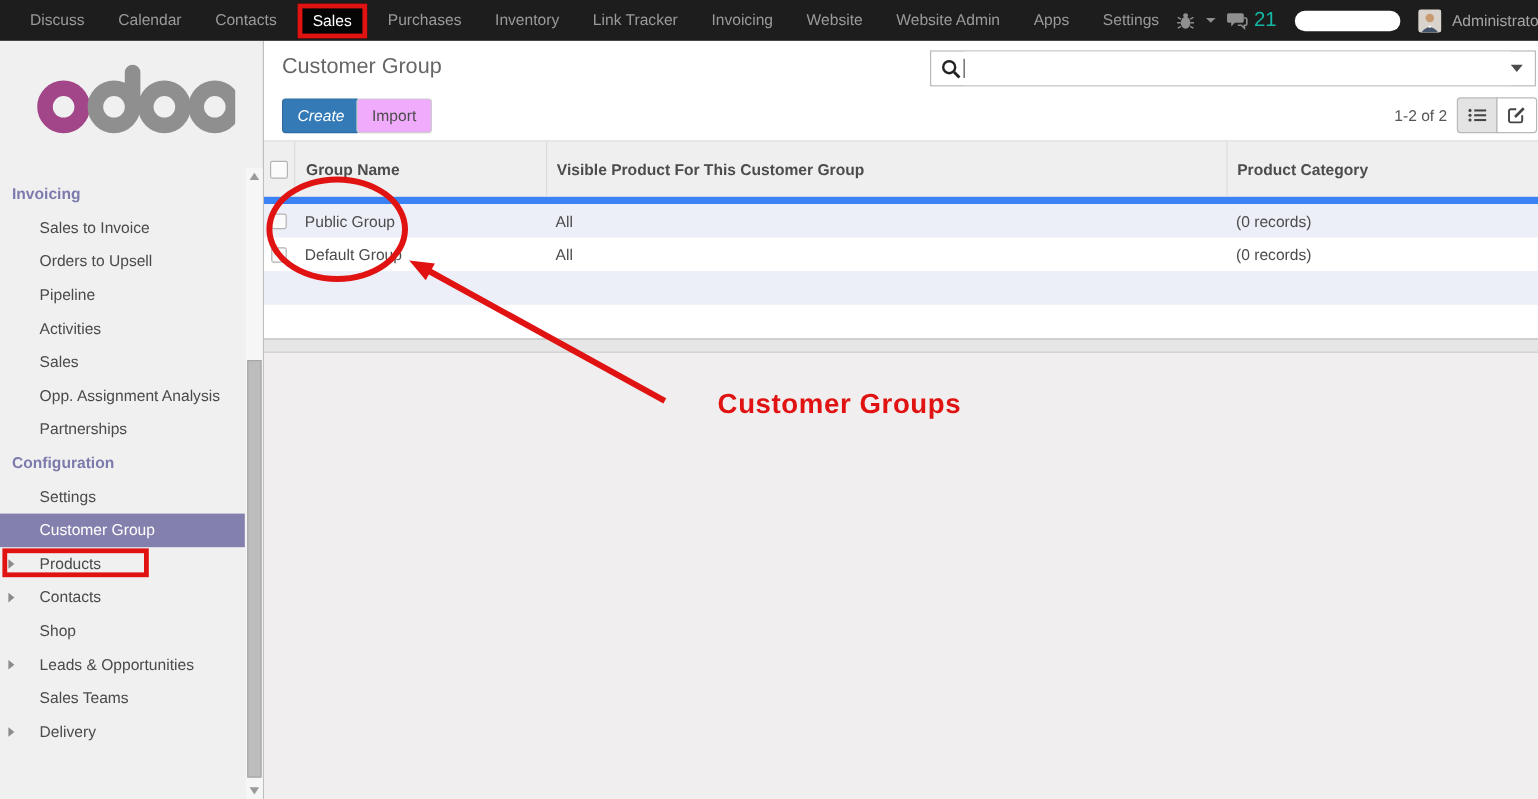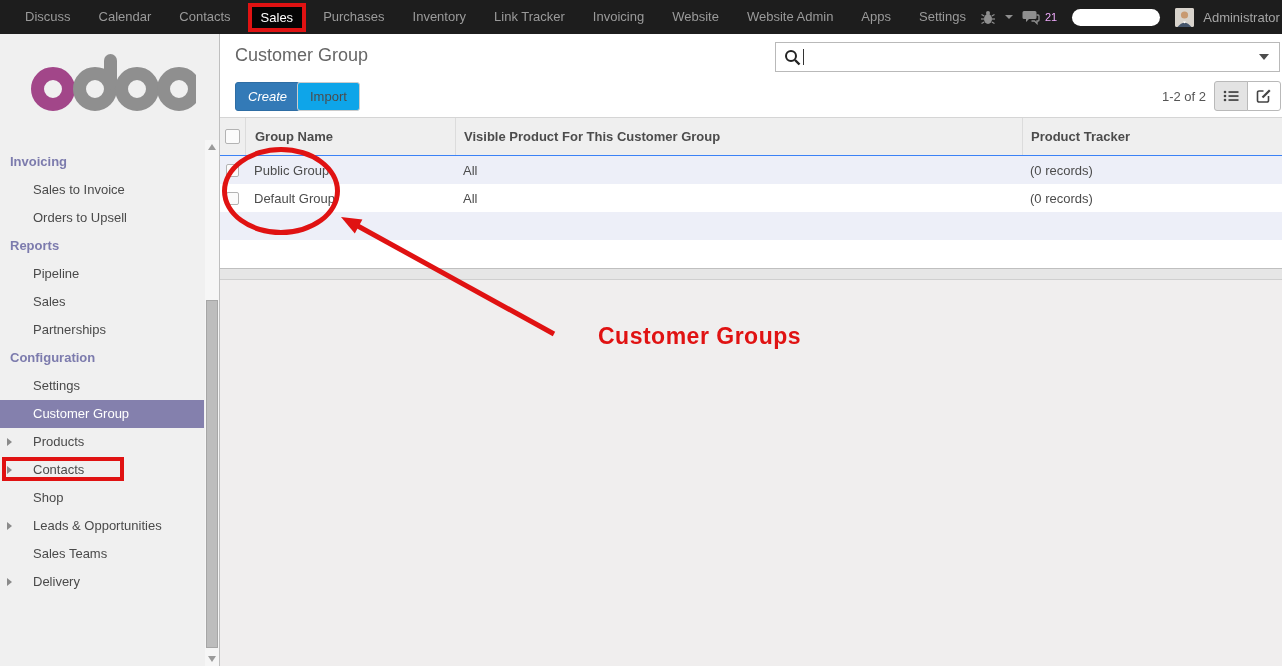--- a/index.html
+++ b/index.html
@@ -20,21 +20,21 @@
   }
   .nav-items { display:flex; align-items:center; margin-left:11px; }
   .nav-item { color:#9a9a9a; font-size:13px; padding:0 14px; line-height:34px; cursor:pointer; white-space:nowrap; }
   .nav-item.active {
     line-height:normal; padding:3px 9px; margin:0 3px;
     background:#050505; color:#ffffff; border:4px solid #e01212;
   }
   .topbar-right { margin-left:auto; display:flex; align-items:center; gap:9px; padding-right:8px; }
   .tb-icon { display:flex; align-items:center; cursor:pointer; }
   .caret-down { width:0; height:0; border-left:4px solid transparent; border-right:4px solid transparent; border-top:4px solid #8f8f8f; }
-  .msg-count { color:#f0abfc; font-size:11px; margin-left:-4px; }
+  .msg-count { color:#14b8a6; font-size:17px; margin-left:-4px; }
   .progress-pill { width:88px; height:17px; background:#ffffff; border-radius:9px; overflow:hidden; margin-left:6px; }
   .progress-fill { width:21%; height:100%; background:#26b795; }
   .avatar { width:19px; height:19px; border-radius:2px; overflow:hidden; background:#cfc9c2; margin-left:6px; }
   .user-name { color:#a5a5a5; font-size:13px; white-space:nowrap; }
 
   
   .sidebar {
     position:absolute; top:34px; left:0; width:220px; height:632px;
     background:#f0f0f0; border-right:1px solid #bfbfbf;
   }
@@ -63,32 +63,32 @@
   .search-box {
     position:absolute; left:555px; top:8px; width:505px; height:30px;
     background:#fff; border:1px solid #b9b9b9; display:flex; align-items:center;
   }
   .search-box svg { margin-left:8px; }
   .search-input { border:none; outline:none; flex:1; height:100%; font-size:13px; padding-left:4px; font-family:"Liberation Sans",sans-serif; }
   .text-caret { width:1px; height:16px; background:#333; margin-left:2px; }
   .search-caret { width:0; height:0; border-left:5px solid transparent; border-right:5px solid transparent; border-top:6px solid #4c4c4c; margin-right:10px; cursor:pointer; }
   .btn { display:inline-block; font-size:13px; border-radius:3px; padding:6px 12px; cursor:pointer; border:1px solid transparent; font-family:"Liberation Sans",sans-serif; }
   .btn-create { position:absolute; left:15px; top:48px; background:#337ab7; border-color:#2e6da4; color:#ffffff;font-style:italic; }
-  .btn-import { position:absolute; left:77px; top:48px; background:#0ea5e9; border-color:#cccccc; color:#4c4c4c; }
+  .btn-import { position:absolute; left:77px; top:48px; background:#f0abfc; border-color:#cccccc; color:#4c4c4c; }
   .cp-right { position:absolute; right:1px; top:47px; display:flex; align-items:center;margin-left:42px; }
   .pager-text { color:#555555; font-size:13px; margin-right:8px; }
   .switch-btn { width:34px; height:30px; border:1px solid #b9b9b9; background:#ffffff;
     display:flex; align-items:center; justify-content:center; cursor:pointer; }
   .switch-btn.first { border-radius:3px 0 0 3px; }
   .switch-btn.last { border-radius:0 3px 3px 0; margin-left:-1px; }
   .switch-btn.active { background:#e3e3e3; }
 
   
   .table-area { position:absolute; left:220px; top:118px; width:1062px; }
-  .thead { height:38px; background:#efefef; border-bottom:1px solid #3b82f6; display:flex; align-items:center; font-weight:bold; color:#4c4c4c; }
+  .thead { height:52px; background:#efefef; border-bottom:6px solid #3b82f6; display:flex; align-items:center; font-weight:bold; color:#4c4c4c; }
   .col-cb { width:25px; display:flex; justify-content:center; align-items:center; }
   .col-name { width:210px; padding-left:9px; border-left:1px solid #dcdcdc; height:100%; display:flex; align-items:center; }
   .col-visible { width:567px; padding-left:8px; border-left:1px solid #dcdcdc; height:100%; display:flex; align-items:center;text-align:right; }
   .col-cat { flex:1; padding-left:8px; border-left:1px solid #dcdcdc; height:100%; display:flex; align-items:center; }
   .trow { height:28px; display:flex; align-items:center; color:#4c4c4c; background:#ffffff;justify-content:center; }
   .trow.alt { background:#edeff8; }
   .trow .cell-name { width:210px; padding-left:9px; }
   .trow .cell-visible { width:567px; padding-left:8px; }
   .trow .cell-cat { flex:1; padding-left:8px; }
   .checkbox { width:13px; height:13px; background:#fbfbfb; border:1px solid #b3b3b3; border-radius:2px; cursor:pointer; }
@@ -168,23 +168,24 @@
       </g>
       <rect x="78" y="2" width="13" height="36" rx="6.5" fill="#8f8f8f"></rect>
     </svg>
   </div>
 
   <div class="menu">
     <div class="sec-header">Invoicing</div>
     <div class="menu-item">Sales to Invoice</div>
     <div class="menu-item">Orders to Upsell</div>
 
-    <div class="sec-header">Reports</div>
     <div class="menu-item">Pipeline</div>
+    <div class="menu-item">Activities</div>
     <div class="menu-item">Sales</div>
+    <div class="menu-item">Opp. Assignment Analysis</div>
     <div class="menu-item">Partnerships</div>
 
     <div class="sec-header">Configuration</div>
     <div class="menu-item">Settings</div>
     <div class="menu-item selected">Customer Group</div>
     <div class="menu-item">
       <span class="chev"></span>
       <span>Products</span>
     </div>
     <div class="menu-item">
@@ -247,21 +248,21 @@
   </div>
 </div>
 
 <div class="table-area">
   <div class="thead">
     <div class="col-cb">
       <span class="checkbox" style="width:15px;height:15px;"></span>
     </div>
     <div class="col-name">Group Name</div>
     <div class="col-visible">Visible Product For This Customer Group</div>
-    <div class="col-cat">Product Tracker</div>
+    <div class="col-cat">Product Category</div>
   </div>
 
   <div class="trow alt">
     <div class="col-cb">
         <span class="checkbox"></span>
       </div>
     <div class="cell-name">Public Group</div>
     <div class="cell-visible">All</div>
     <div class="cell-cat">(0 records)</div>
   </div>

